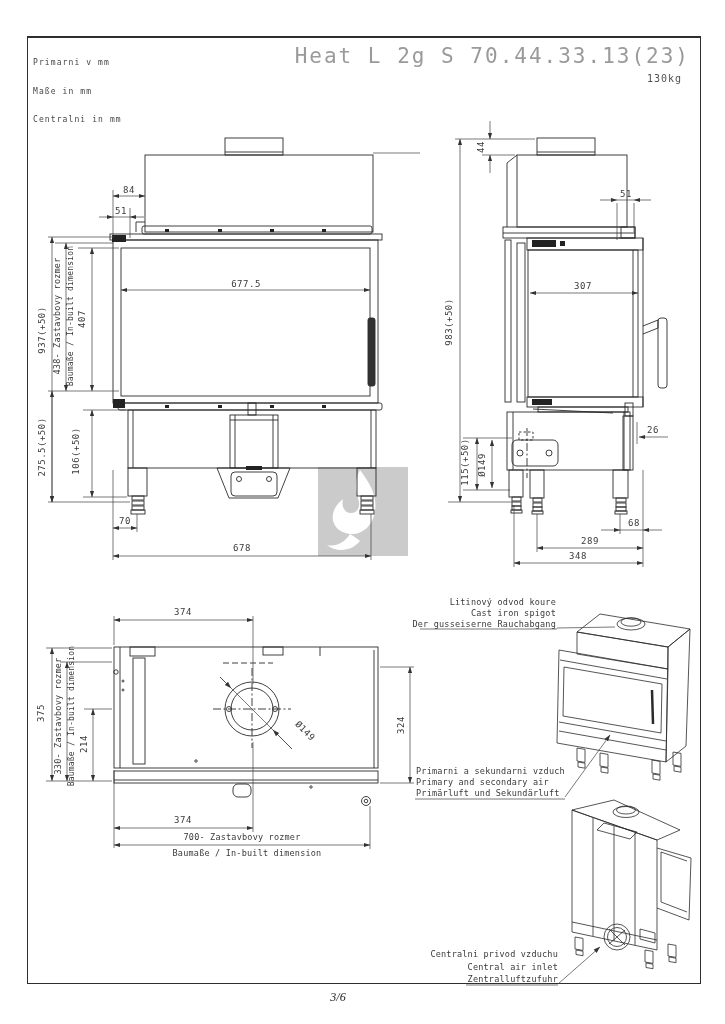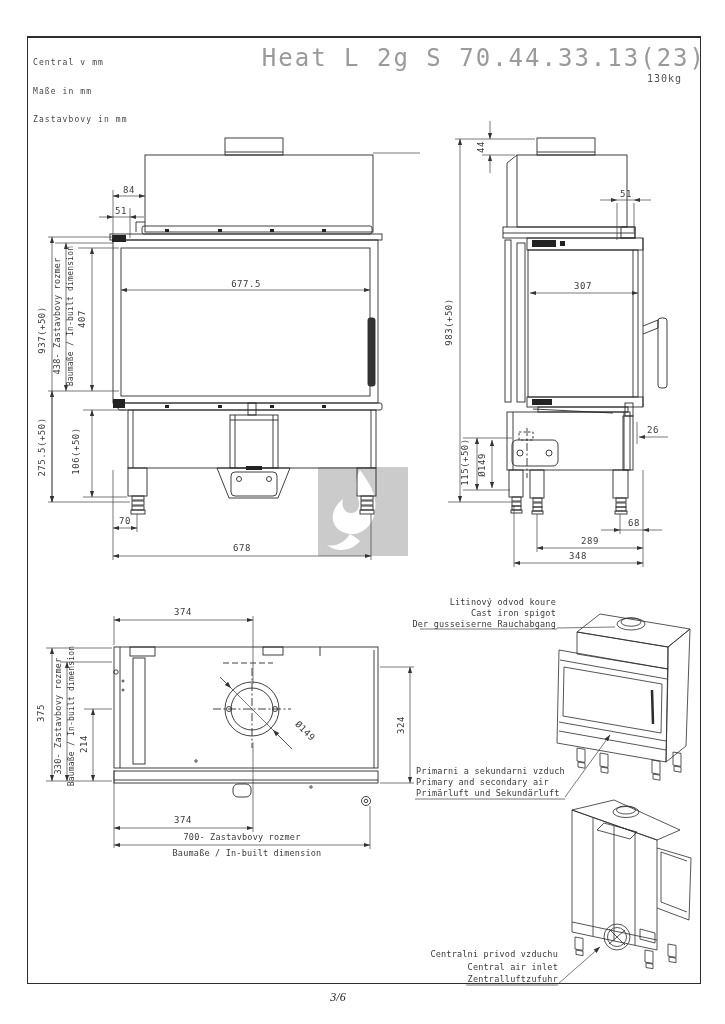--- a/index.html
+++ b/index.html
@@ -1,21 +1,21 @@
 <!DOCTYPE html>
 <html style="--line: #2b2b2b; --dim: #3f3f3f; --txt: #3a3a3a; --titlec: #9a9a9a; --wm: #cbcbcb;"><head>
 <meta charset="utf-8">
 <style>
   :root{ --line:#2b2b2b; --dim:#3f3f3f; --txt:#3a3a3a; --titlec:#9a9a9a; --wm:#cbcbcb; }
   html,body{margin:0;padding:0;background:#fff;}
   body{width:725px;height:1024px;position:relative;font-family:"DejaVu Sans Mono",monospace;overflow:hidden;}
   .frame{position:absolute;left:27px;top:36px;width:674px;height:948px;box-sizing:border-box;
          border:1.4px solid #2e2e2e;border-top-width:2.6px;}
   .units{position:absolute;left:33px;top:39px;font-size:8px;letter-spacing:1.1px;color:#454545;line-height:9.5px;white-space:pre;}
-  .title{position:absolute;top:44px;right:19px;font-size:24px;letter-spacing:2px;color:var(--titlec);white-space:nowrap;font-weight:400;}
+  .title{position:absolute;top:44px;right:35px;font-size:21px;letter-spacing:2px;color:var(--titlec);white-space:nowrap;font-weight:400;}
   .weight{position:absolute;top:73px;right:43px;font-size:10px;letter-spacing:1px;color:#525252;}
   .pageno{position:absolute;top:990px;left:0;width:676px;text-align:center;
           font-family:"Liberation Serif",serif;font-style:italic;font-size:12px;color:#222;}
   svg{position:absolute;left:0;top:0;}
   .ln{fill:none;stroke:var(--line);stroke-width:0.9;}
   .lnt{fill:none;stroke:var(--line);stroke-width:0.8;}
   .lnf{fill:#222;stroke:none;}
   .dm{fill:none;stroke:var(--dim);stroke-width:0.7;}
   .dash{stroke-dasharray:6 3;}
   .cl{stroke-dasharray:8 2.5 2 2.5;}
@@ -24,23 +24,23 @@
   .dts{font-size:8.5px;letter-spacing:0.2px;}
   .dtx{font-size:8px;letter-spacing:0.2px;}
   .an{font:8.5px "DejaVu Sans Mono",monospace;fill:var(--txt);letter-spacing:0.2px;}
 </style>
 </head>
 <body>
 
 <div class="frame"></div>
 
 <div class="units">
-  <div>Central v mm</div>
+  <div>Primarni v mm</div>
   <div>Maße in mm</div>
-  <div>Zastavbovy in mm</div>
+  <div>Centralni in mm</div>
 </div>
 <div class="title">Heat L 2g S 70.44.33.13(23)</div>
 <div class="weight">130kg</div>
 
 <svg width="725" height="1024" viewBox="0 0 725 1024">
   <defs>
     <marker id="ar" viewBox="0 0 10 10" refX="9.2" refY="5" markerWidth="10" markerHeight="10" orient="auto-start-reverse">
       <path d="M0,1.8 L9.5,5 L0,8.2 Z" fill="#333"></path>
     </marker>
   </defs>

